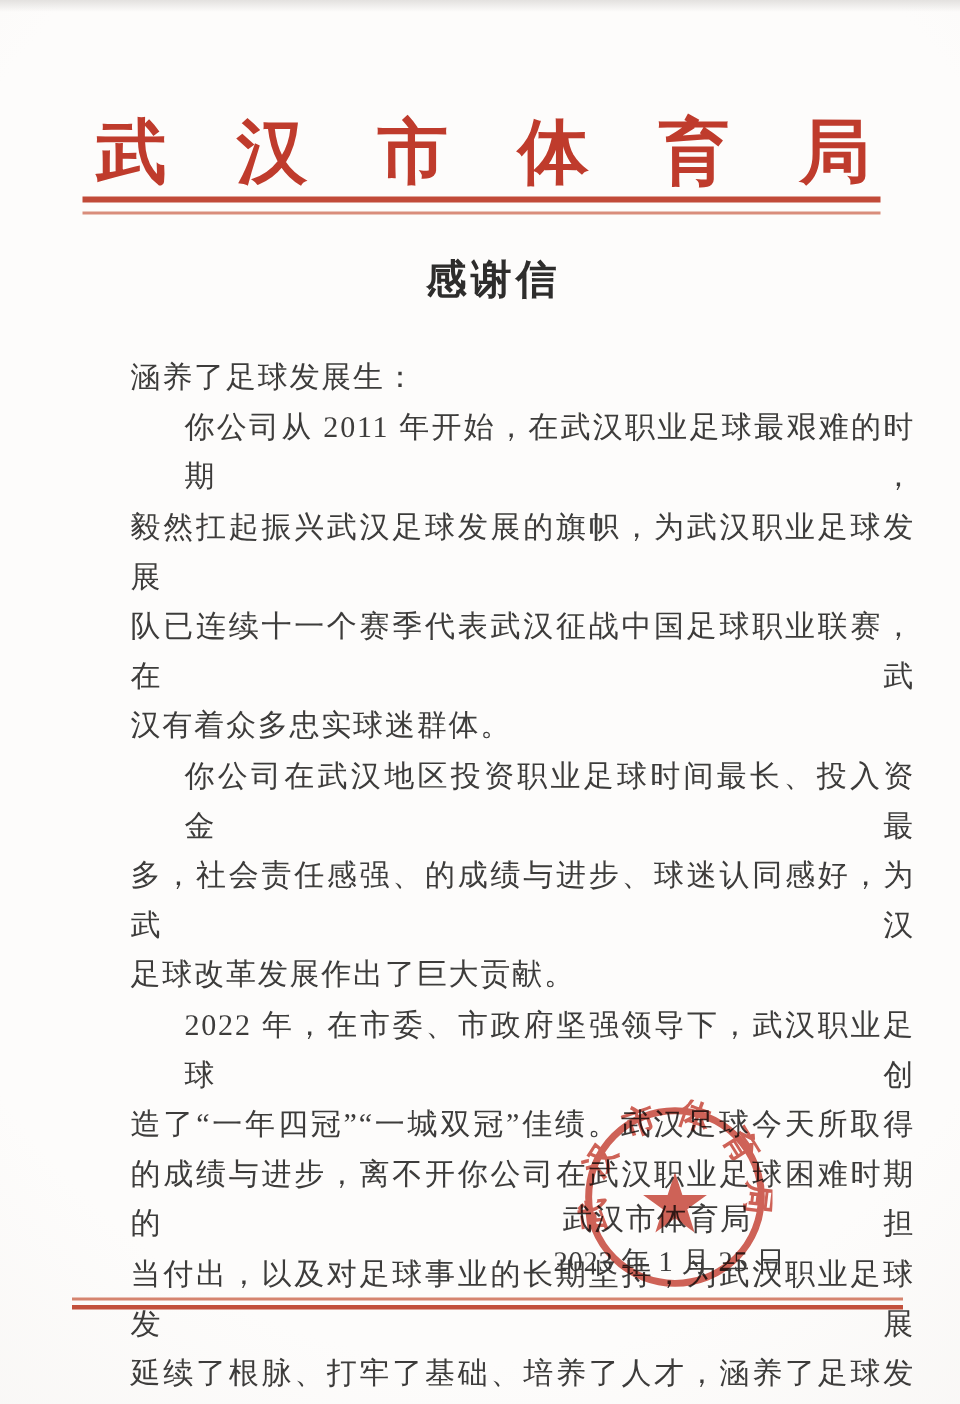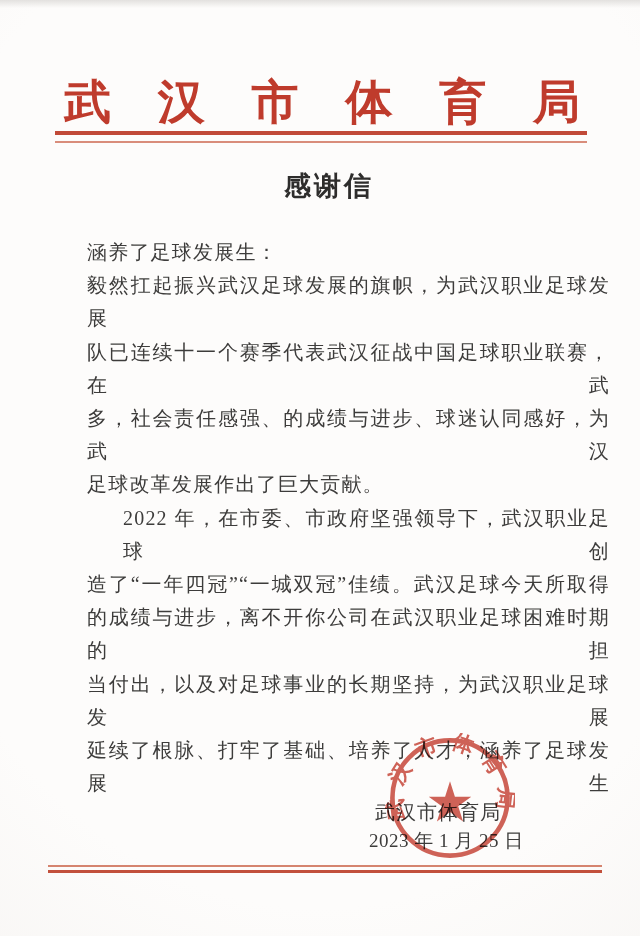--- a/index.html
+++ b/index.html
@@ -78,22 +78,25 @@
       <span>育</span>
       <span>局</span>
     </div>
   <div class="rule-thick"></div>
   <div class="rule-thin"></div>
 
   <div class="doc-title">感谢信</div>
 
   <div class="body-text">
     <div class="line">涵养了足球发展生：</div>
+    <div class="line indent fill">你公司从 2011 年开始，在武汉职业足球最艰难的时期，</div>
     <div class="line fill">毅然扛起振兴武汉足球发展的旗帜，为武汉职业足球发展</div>
     <div class="line fill">队已连续十一个赛季代表武汉征战中国足球职业联赛，在武</div>
+    <div class="line">汉有着众多忠实球迷群体。</div>
+    <div class="line indent fill">你公司在武汉地区投资职业足球时间最长、投入资金最</div>
     <div class="line fill">多，社会责任感强、的成绩与进步、球迷认同感好，为武汉</div>
     <div class="line">足球改革发展作出了巨大贡献。</div>
     <div class="line indent fill">2022 年，在市委、市政府坚强领导下，武汉职业足球创</div>
     <div class="line fill">造了“一年四冠”“一城双冠”佳绩。武汉足球今天所取得</div>
     <div class="line fill">的成绩与进步，离不开你公司在武汉职业足球困难时期的担</div>
     <div class="line fill">当付出，以及对足球事业的长期坚持，为武汉职业足球发展</div>
     <div class="line fill">延续了根脉、打牢了基础、培养了人才，涵养了足球发展生</div>
 
   </div>
 

